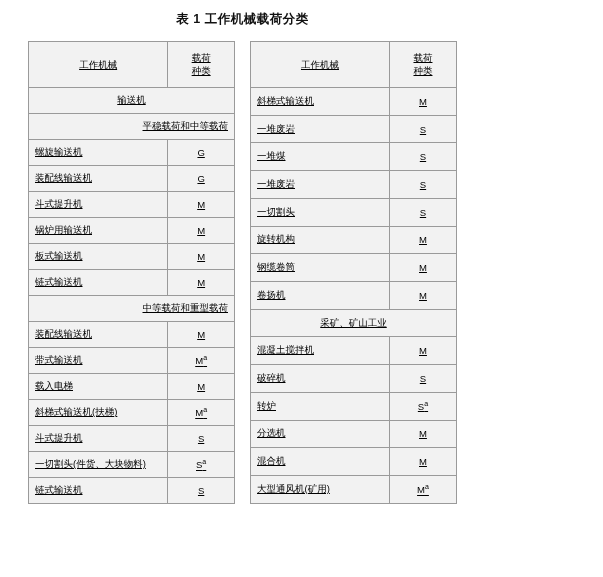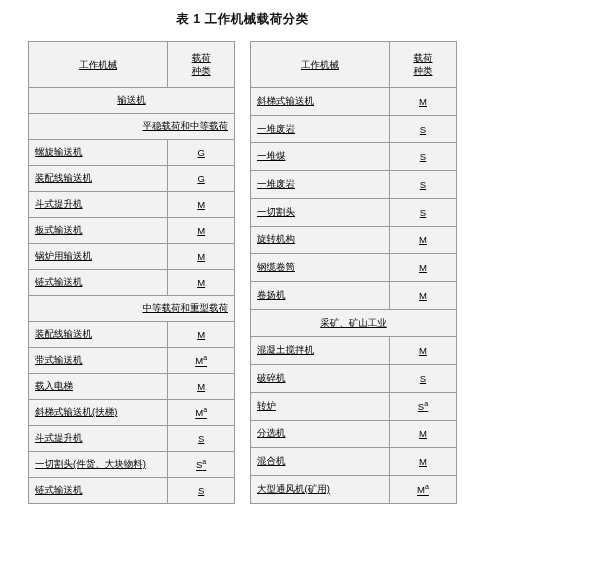--- a/index.html
+++ b/index.html
@@ -114,25 +114,25 @@
           </tr>
           <tr>
             <td class="item col-a">装配线输送机</td>
             <td class="val col-b">G</td>
           </tr>
           <tr>
             <td class="item col-a">斗式提升机</td>
             <td class="val col-b">M</td>
           </tr>
           <tr>
+            <td class="item col-a">锅炉用输送机</td>
+            <td class="val col-b">M</td>
+          </tr>
+          <tr>
             <td class="item col-a">板式输送机</td>
-            <td class="val col-b">M</td>
-          </tr>
-          <tr>
-            <td class="item col-a">锅炉用输送机</td>
             <td class="val col-b">M</td>
           </tr>
           <tr>
             <td class="item col-a">链式输送机</td>
             <td class="val col-b">M</td>
           </tr>
           <tr>
             <td colspan="2" class="sect">中等载荷和重型载荷</td>
           </tr>
           <tr>

